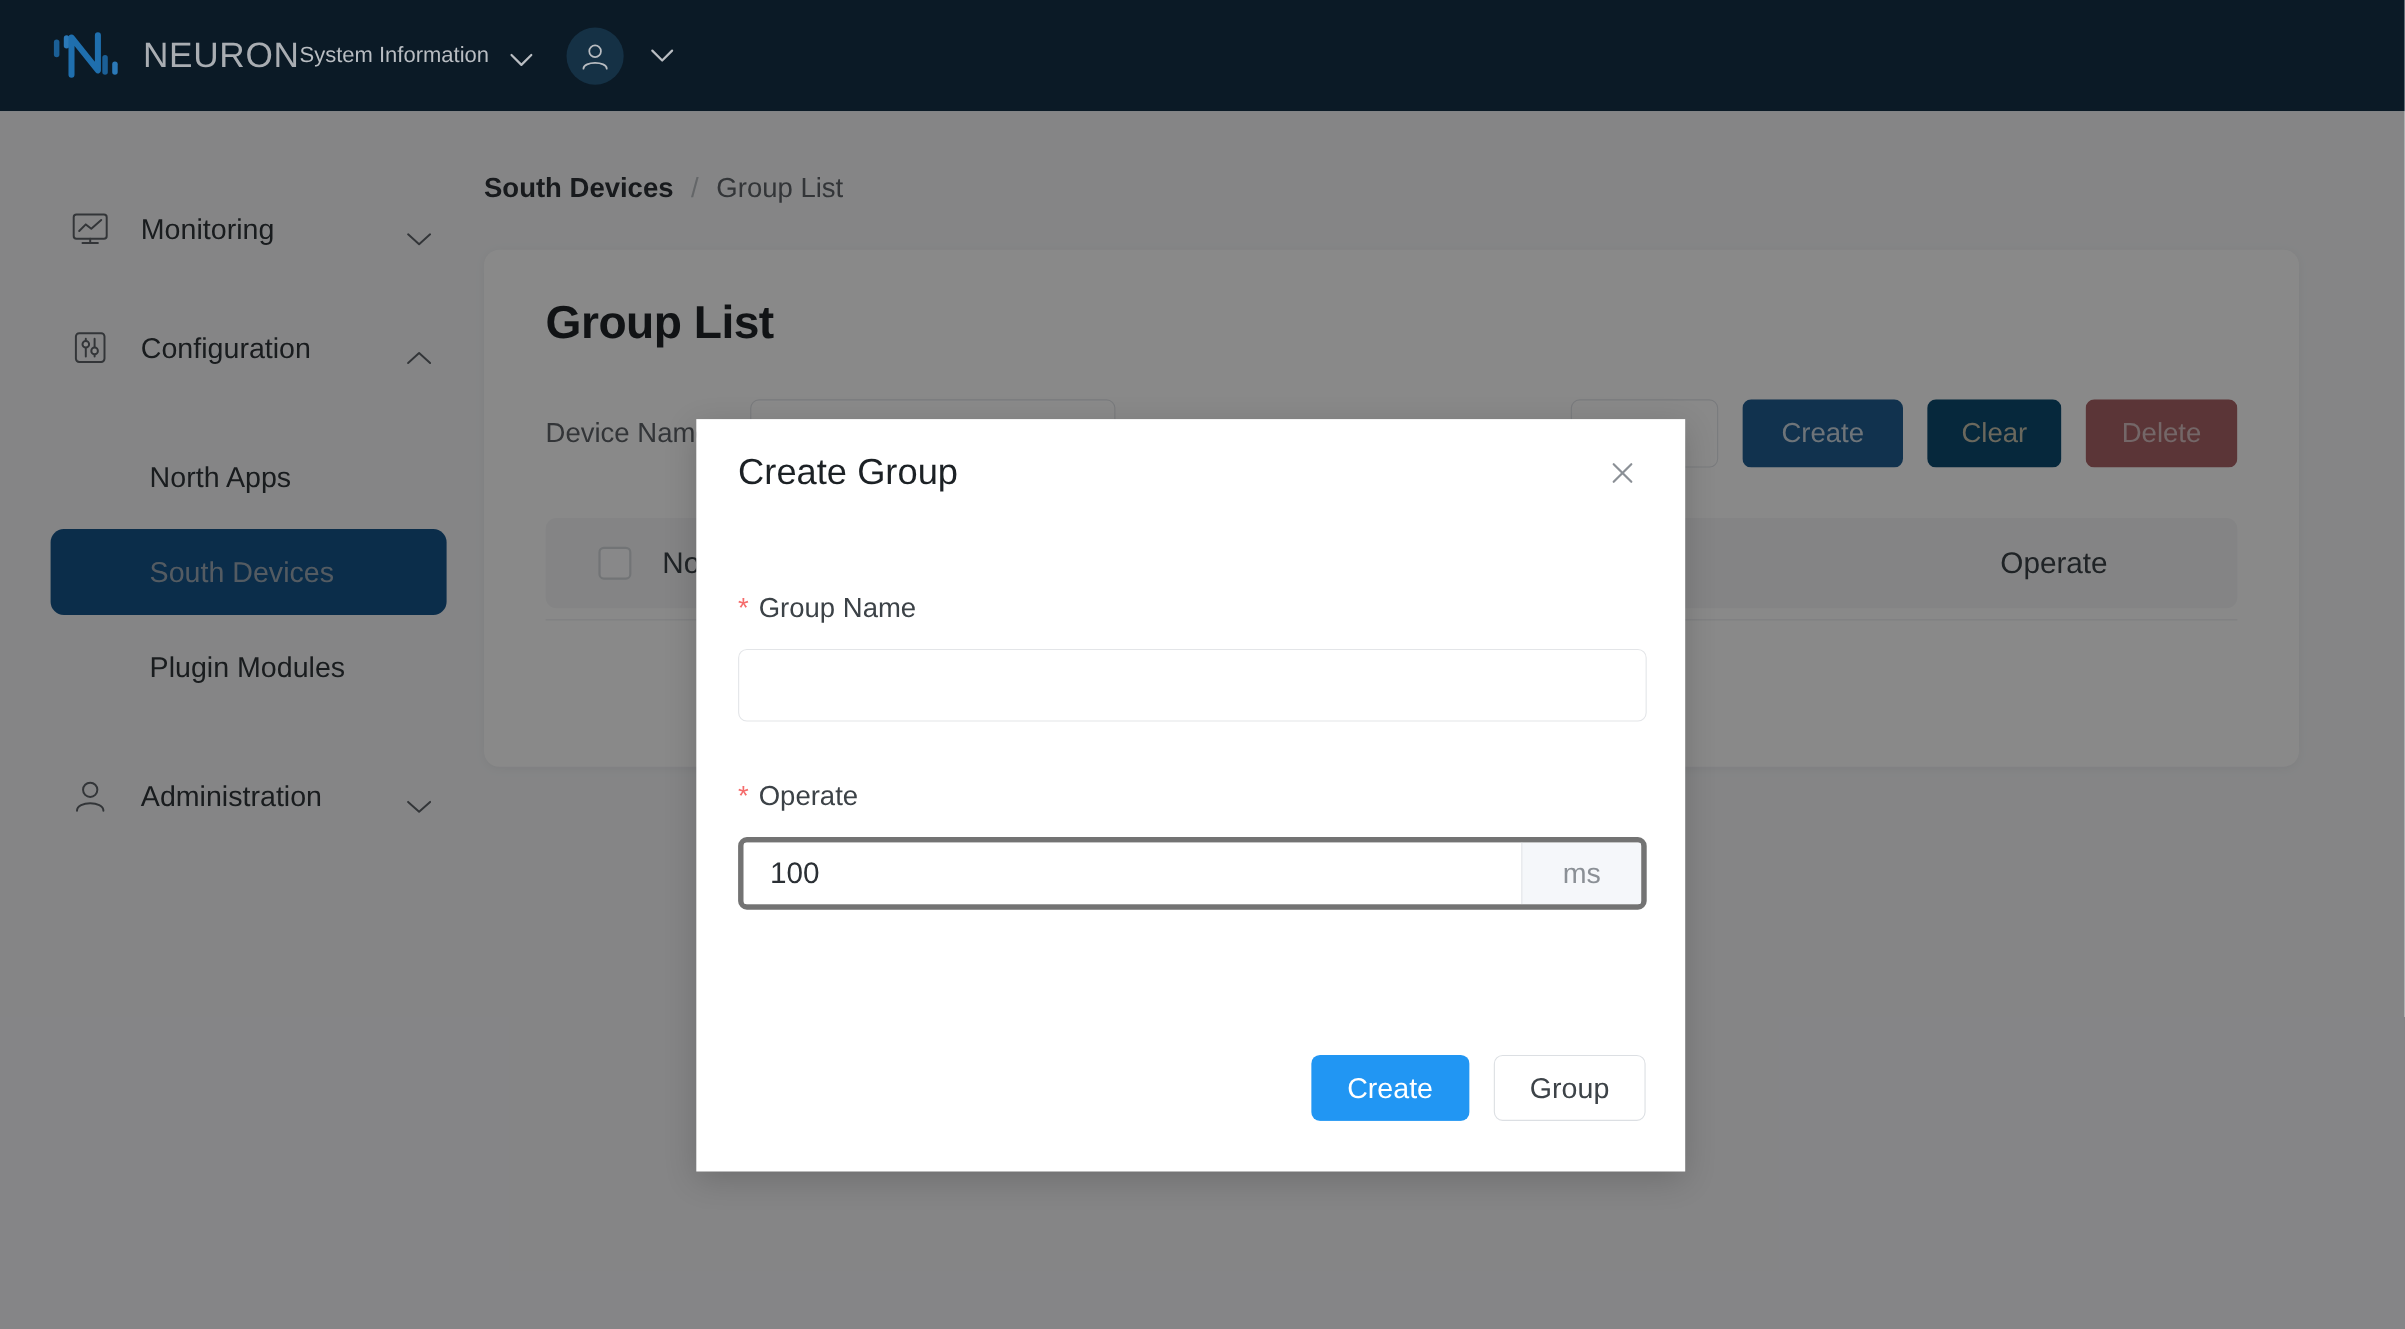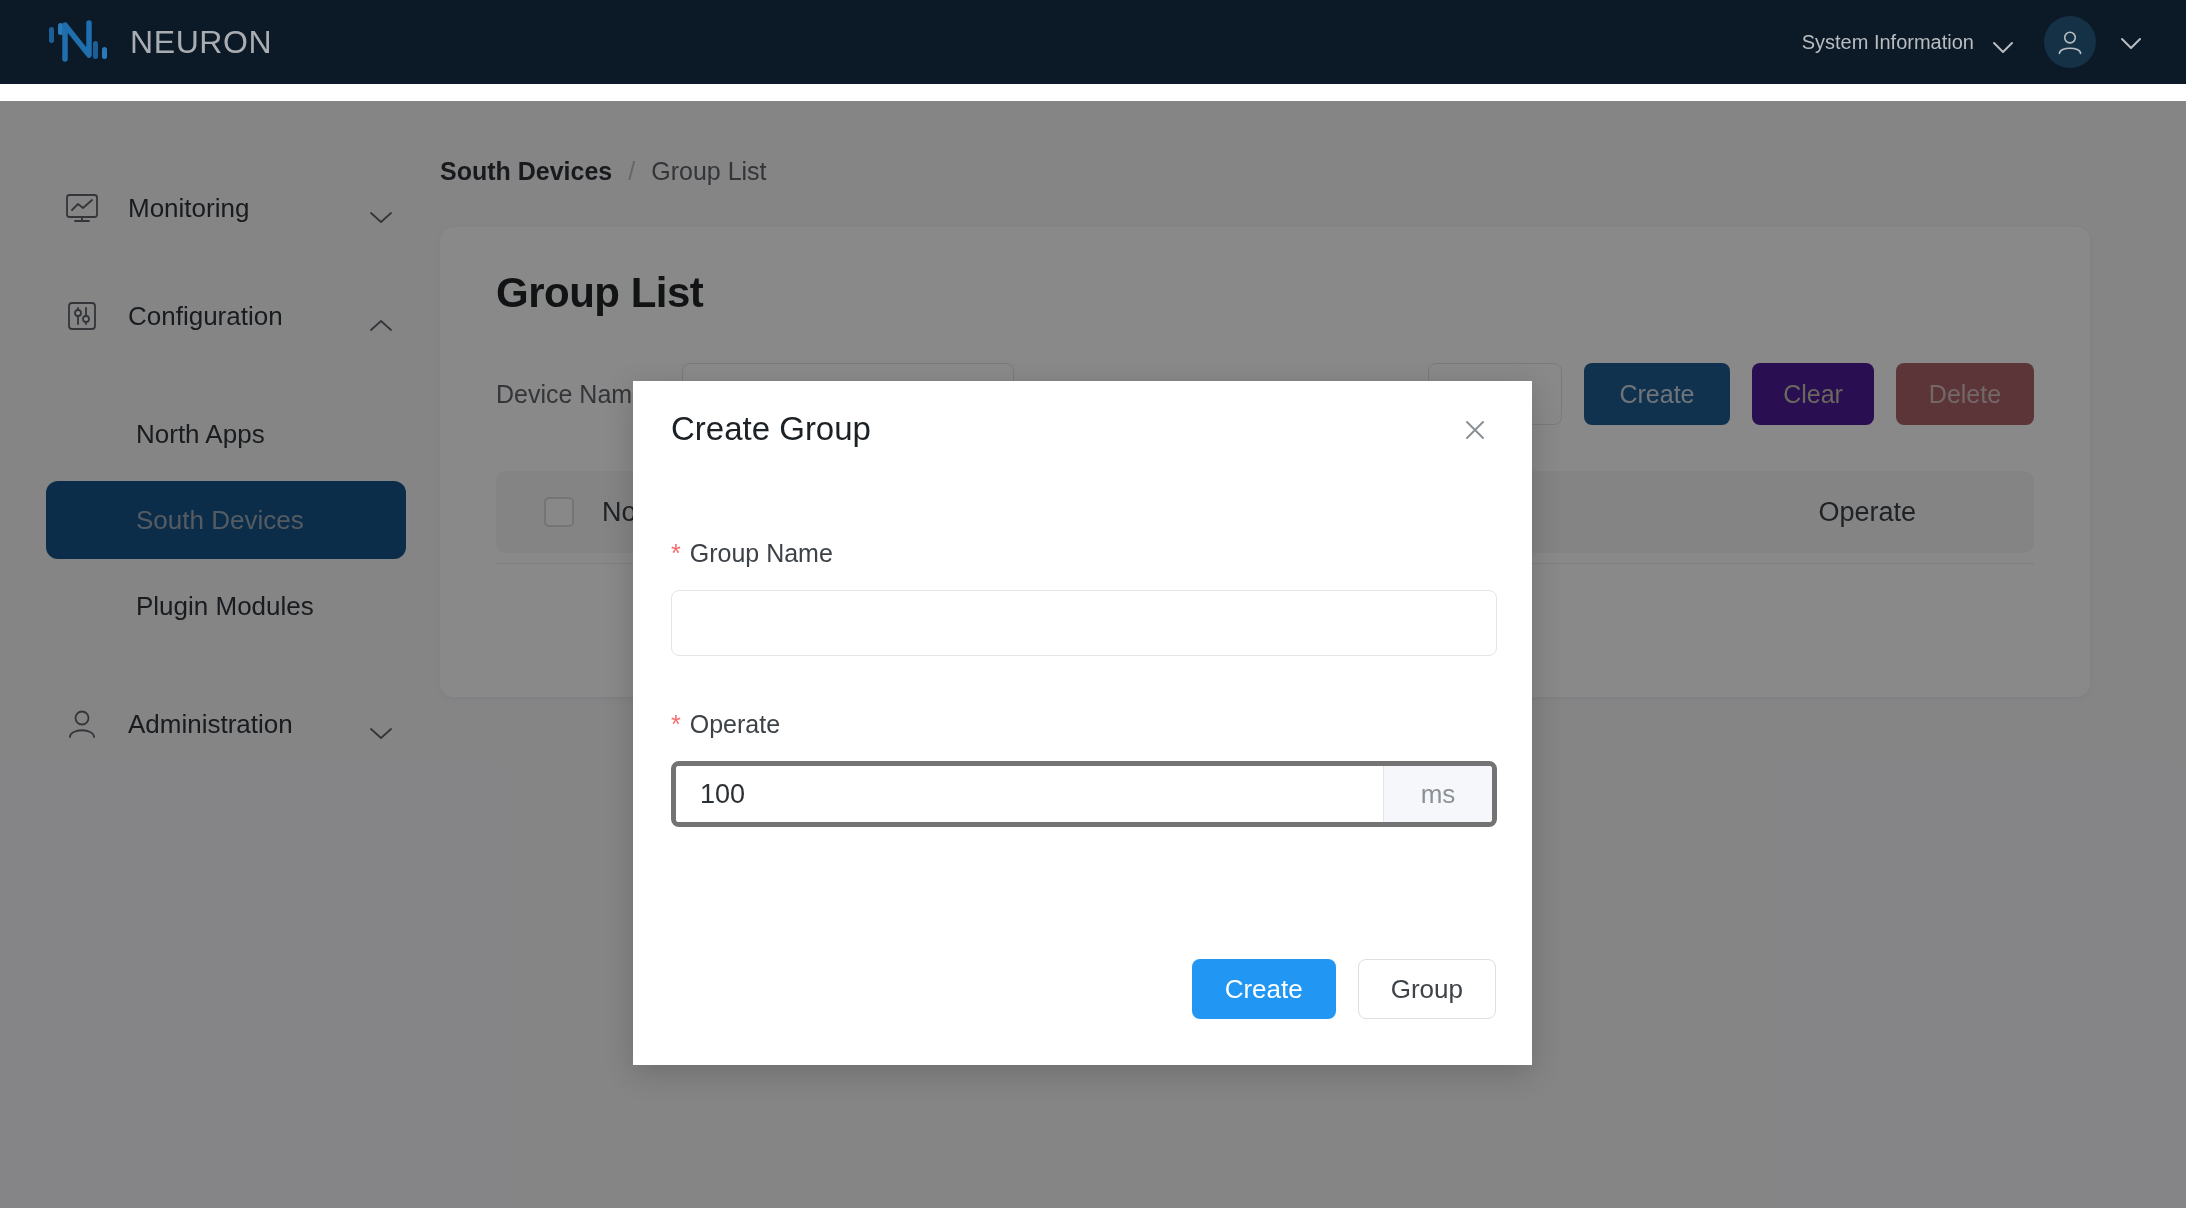--- a/index.html
+++ b/index.html
@@ -9,25 +9,25 @@
     overflow: hidden;
     font-family: "Liberation Sans", sans-serif;
     background: #ffffff;
   }
 
   
   .topbar {
     position: absolute;
     top: 0; left: 0;
     width: 2186px;
-    height: 84px;
+    height: 101px;
     background: #0b1a26;
     display: flex;
     align-items: center;
-    justify-content: space-between;
+    justify-content: flex-start;
     padding: 0 44px 0 48px;
     z-index: 5;
   }
   .brand { display: flex; align-items: center; gap: 22px; }
   .brand-logo { width: 60px; height: 46px; display: block; }
   .brand-name {
     color: #a9adb2;
     font-size: 32px;
     letter-spacing: 0.6px;
   }
@@ -129,21 +129,21 @@
     height: 62px;
     min-width: 100px;
     padding: 0 30px;
     border-radius: 8px;
     font-size: 25px;
     display: flex; align-items: center; justify-content: center;
     border: 1px solid transparent;
   }
   .btn-ghost { background: transparent; border-color: #dcdfe3; color: #5d6267; }
   .btn-primary { background: #1f5c8f; color: #c8d3dc; min-width: 146px; }
-  .btn-warn { background: #4c1d95; color: #c2bda9; min-width: 122px; text-align: right; }
+  .btn-warn { background: #0c4a6e; color: #c2bda9; min-width: 122px; text-align: right; }
   .btn-danger { background: #a76265; color: #d3bcbd; min-width: 138px; }
 
   .table-head {
     margin-top: 46px;
     height: 82px;
     background: #f0f1f2;
     border-radius: 10px;
     display: flex; align-items: center;
     padding: 0 48px;
     font-size: 27px;

